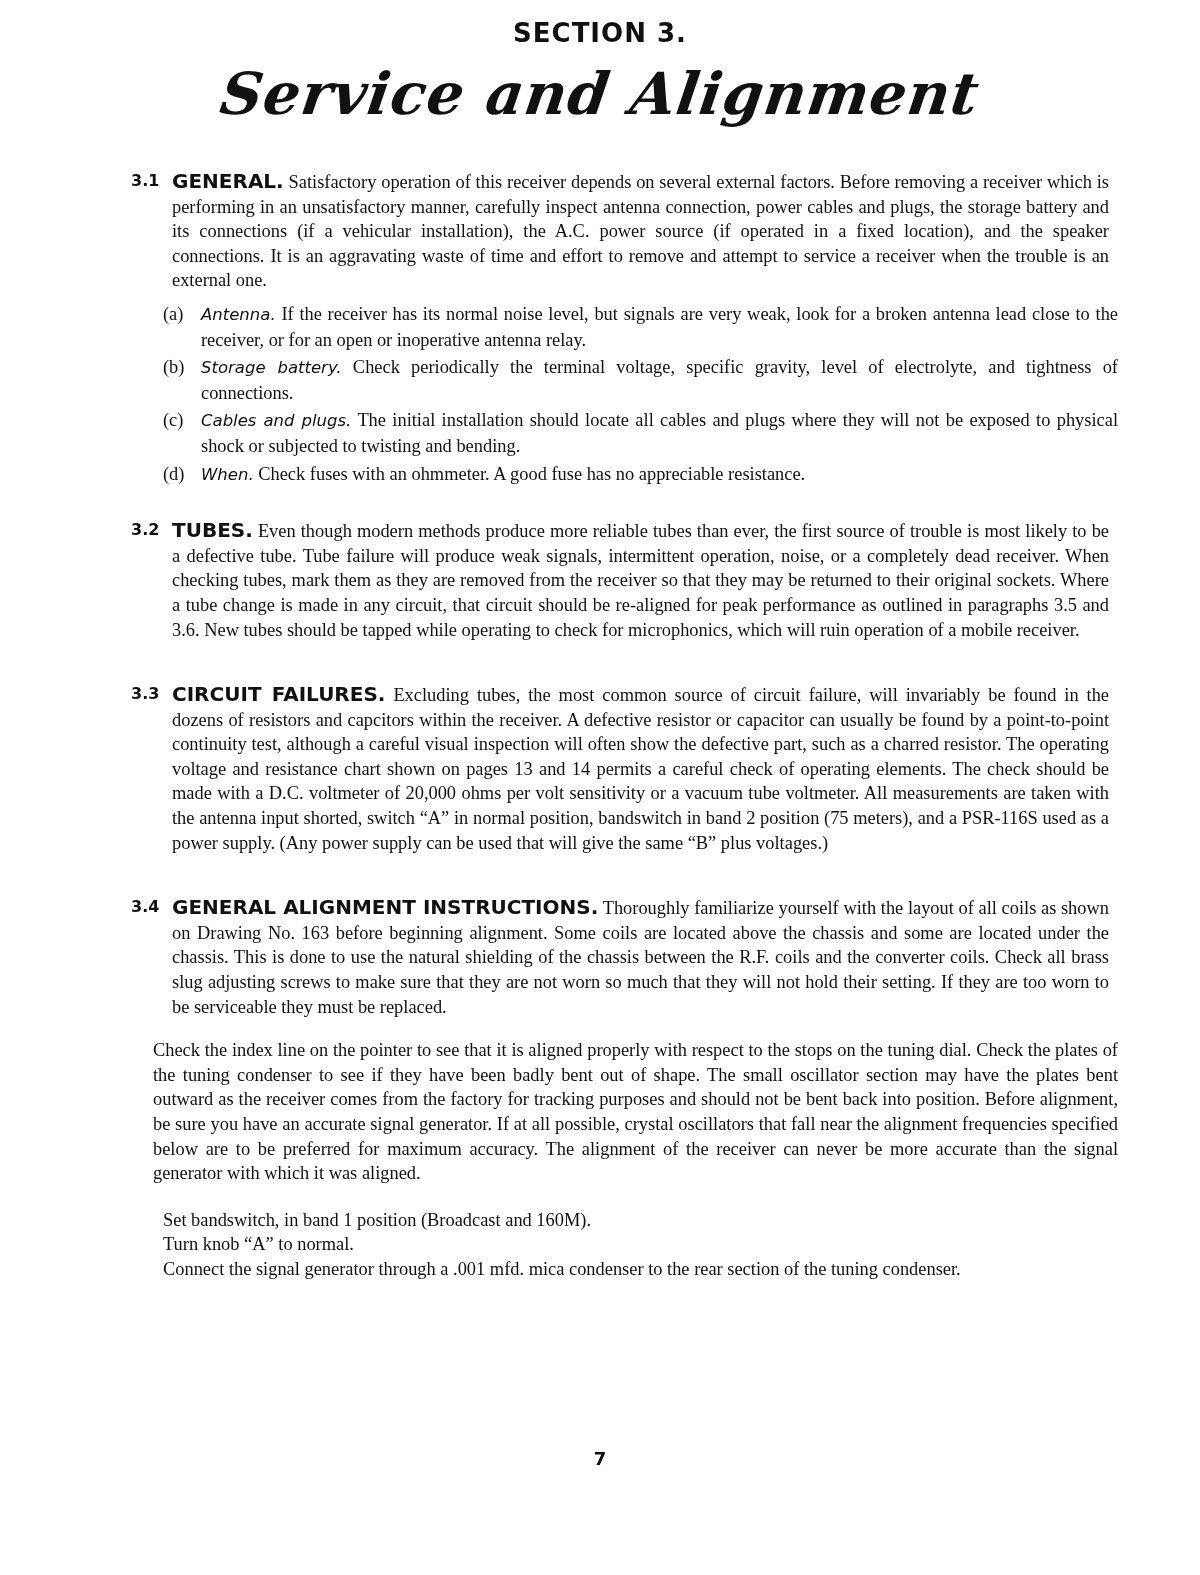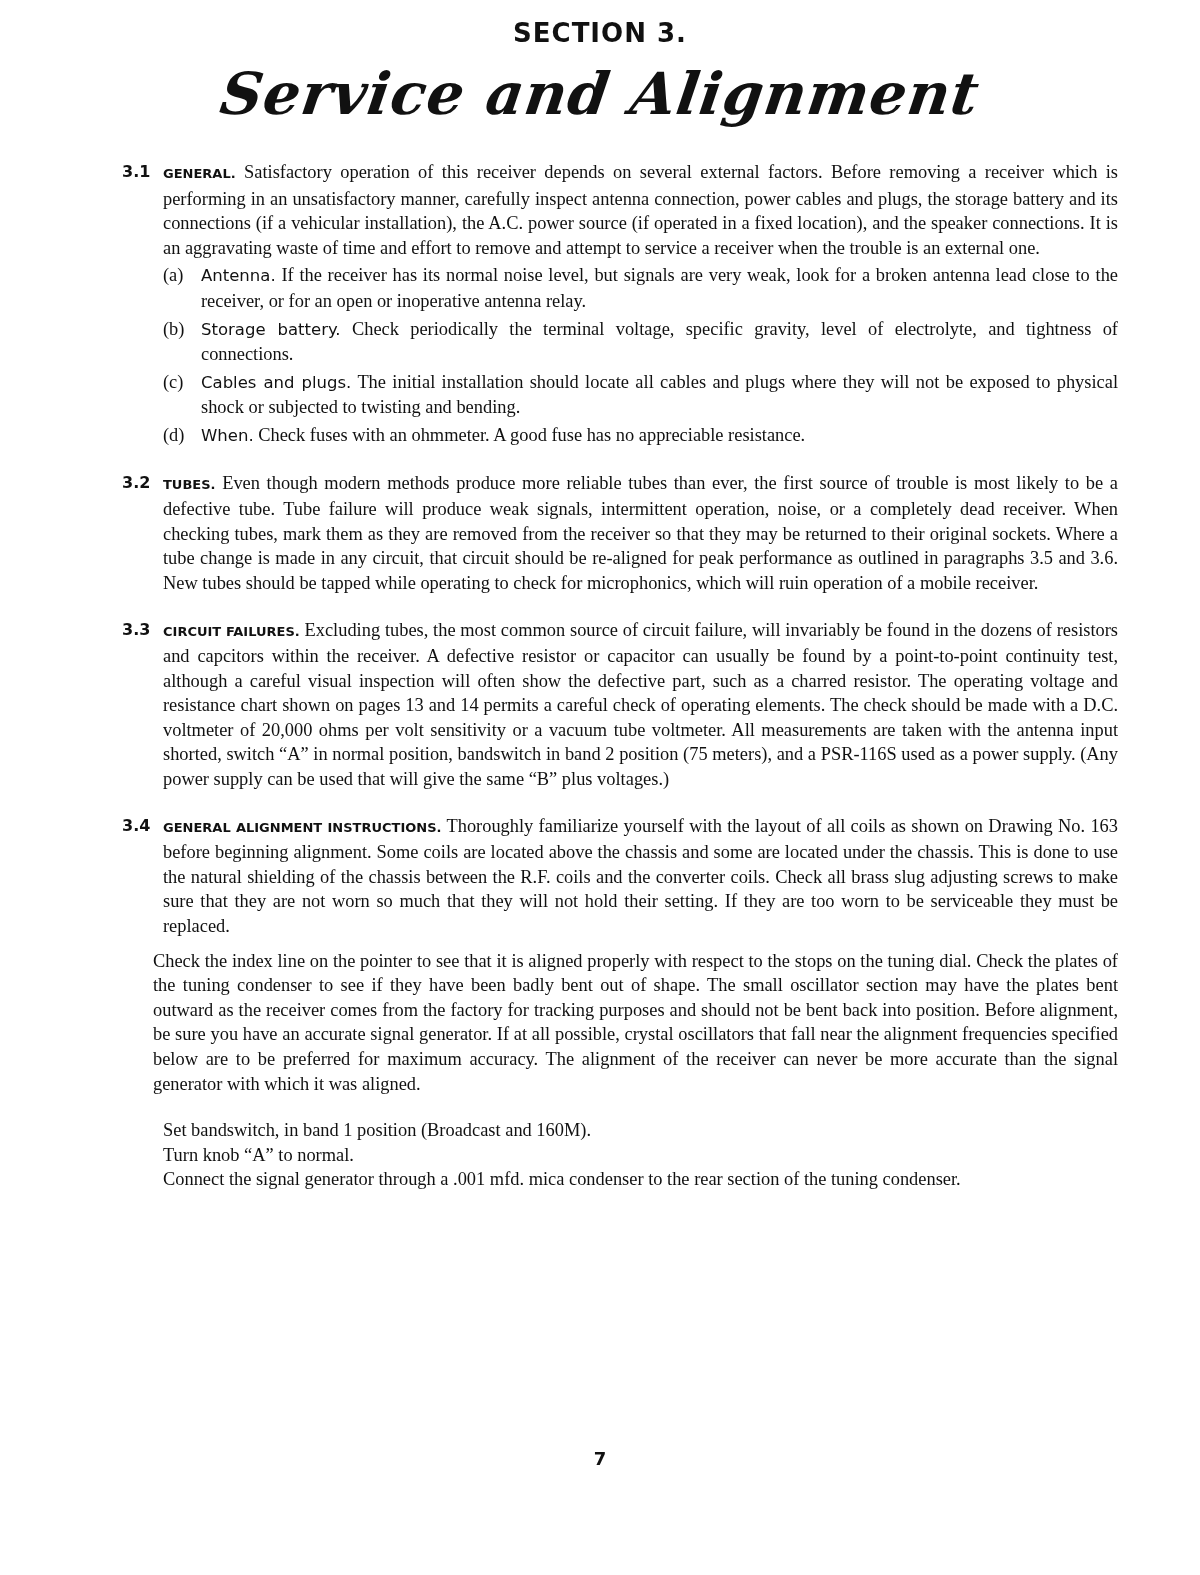--- a/index.html
+++ b/index.html
@@ -44,47 +44,48 @@
       top: 160px;
       left: 122px;
       width: 996px;
       font-size: 18.4px;
       line-height: 24.6px;
       text-align: justify;
     }
     .para {
       position: relative;
       padding-left: 41px;
-      margin: 0;
+      margin: 9px;
     }
     .para .num {
       position: absolute;
       left: 0;
       top: 0;
       font-family: "DejaVu Sans", "Liberation Sans", sans-serif;
       font-weight: bold;
       font-size: 16px;
     }
     .para .head {
       font-family: "DejaVu Sans", "Liberation Sans", sans-serif;
       font-weight: bold;
-      font-size: 13px;
+      font-size: 20px;
     }
     .sub {
       position: relative;
       margin: 3px 0 0 41px;
       padding-left: 38px;
     }
     .sub .letter {
       position: absolute;
       left: 0;
       top: 0;
     }
     .sub .term {
       font-family: "DejaVu Sans", "Liberation Sans", sans-serif;
+      font-style: italic;
       font-size: 16.5px;
     }
     .gap { height: 22px; }
     .gap-sm { height: 10px; }
     .plain {
       margin: 0 0 0 31px;
     }
     .step {
       margin: 0 0 0 41px;
       padding-left: 16px;

